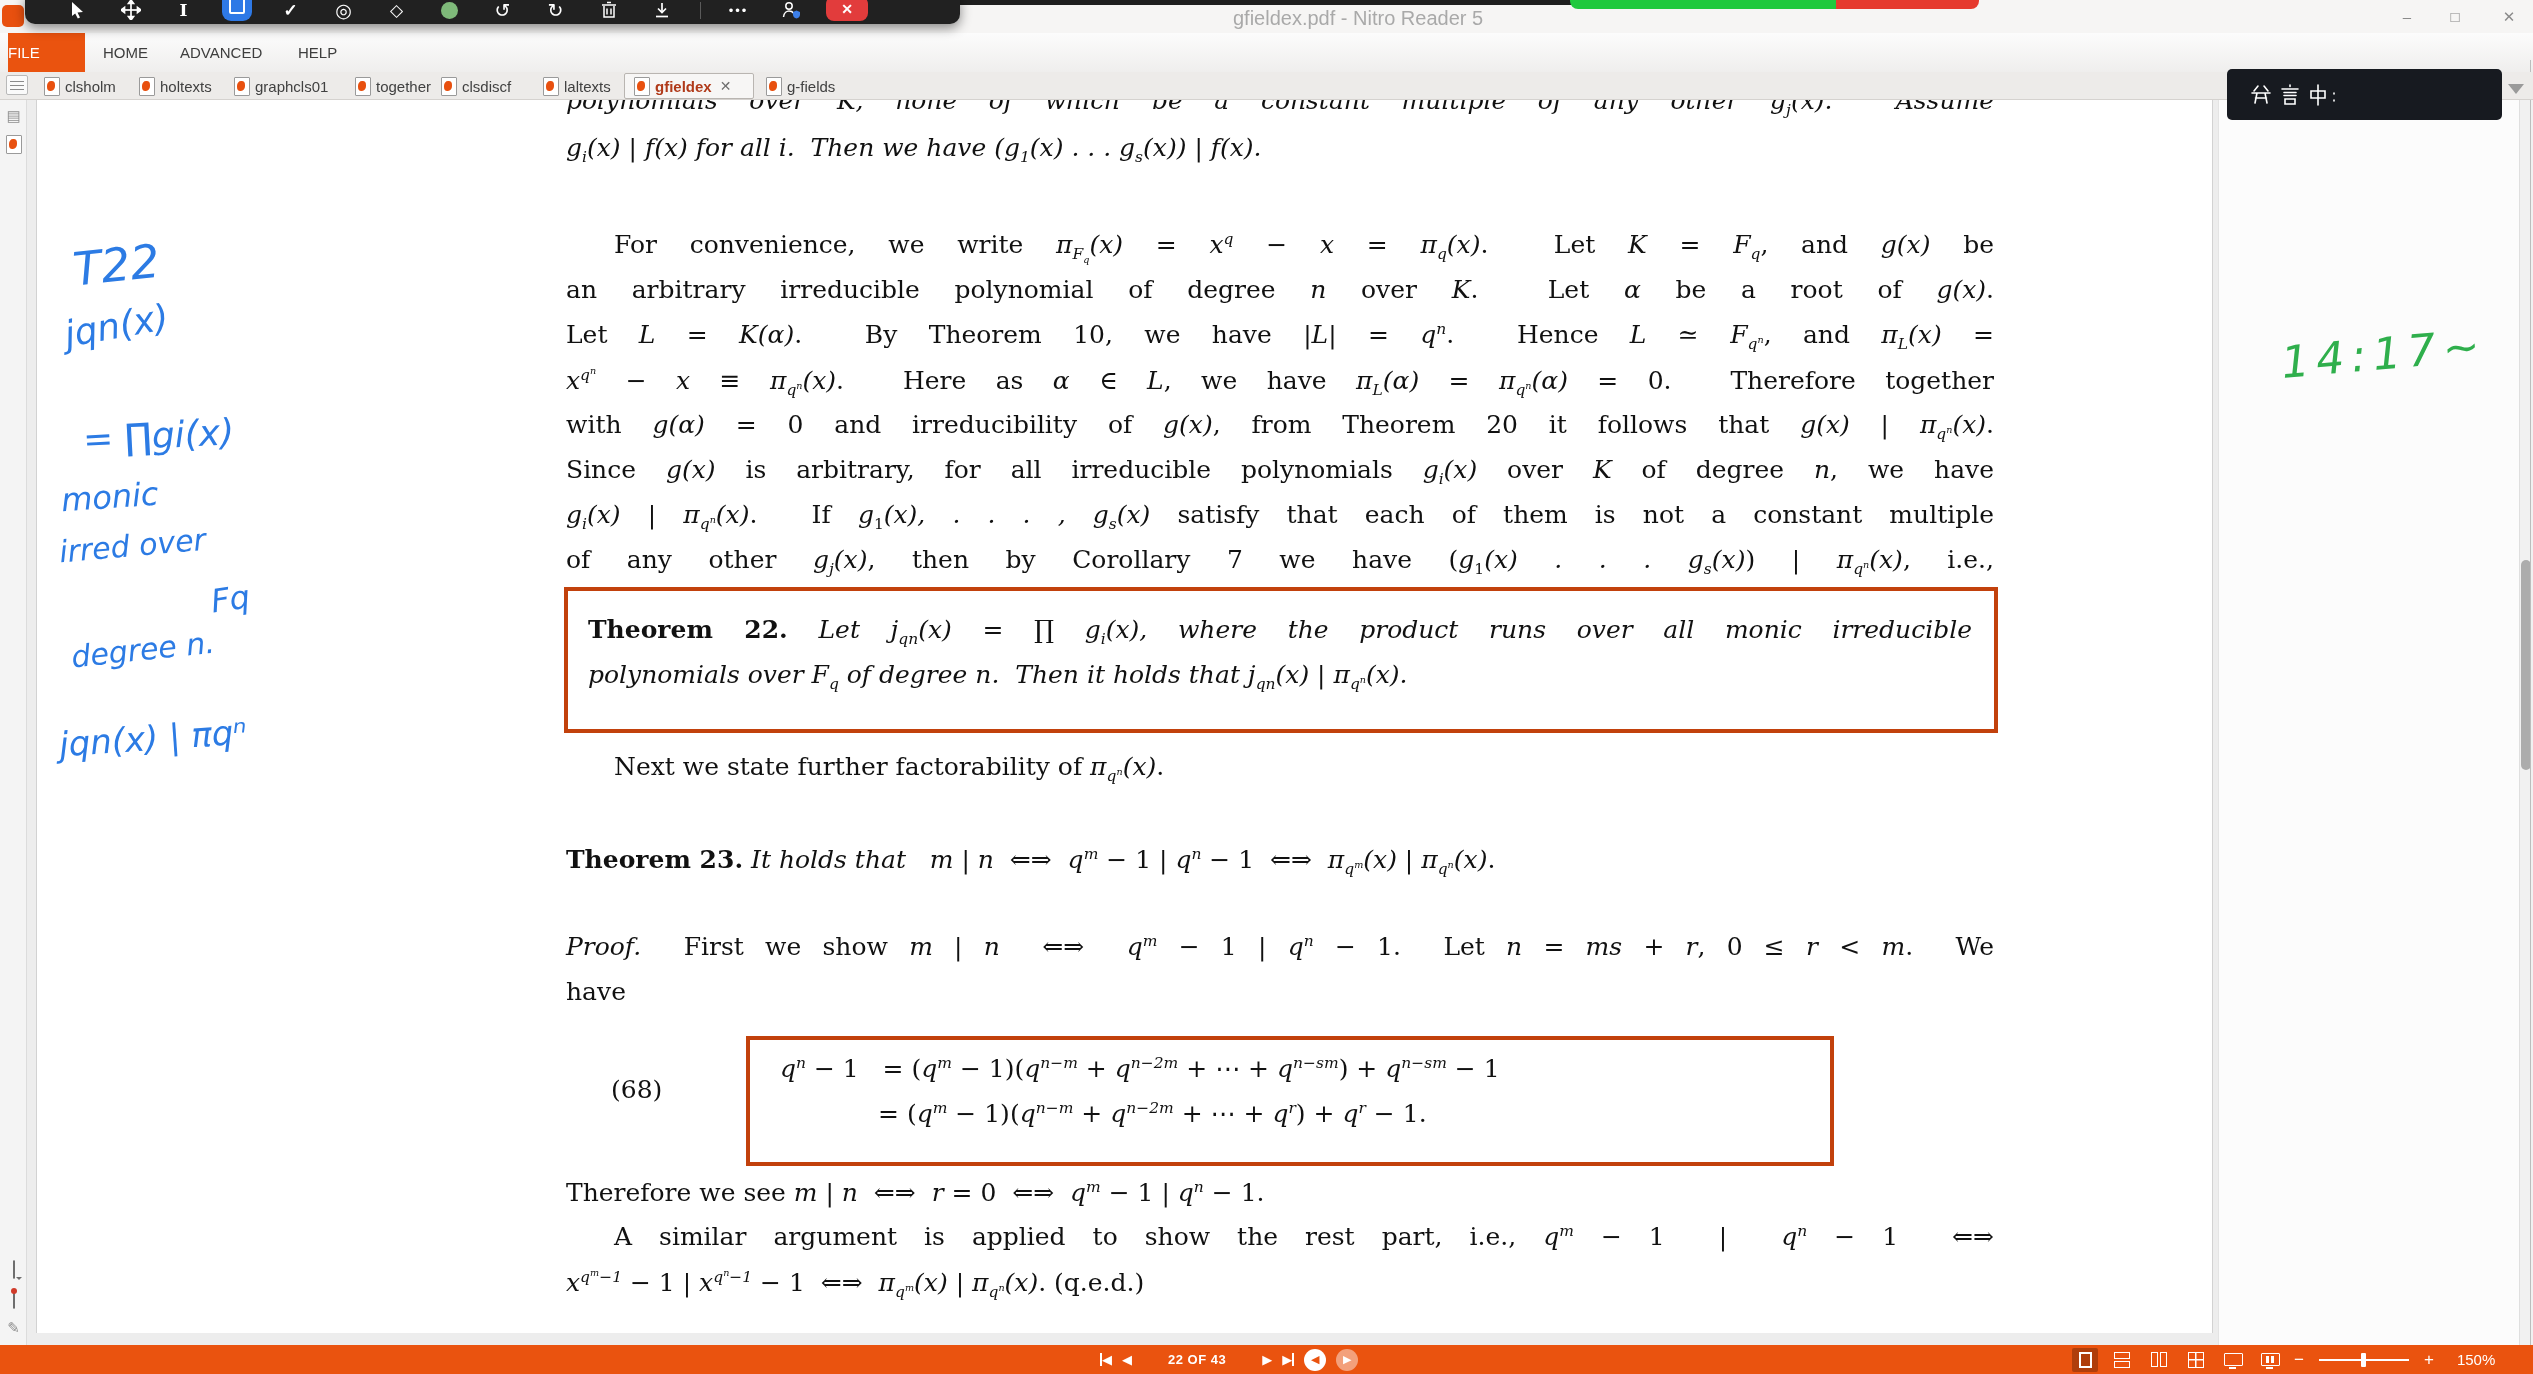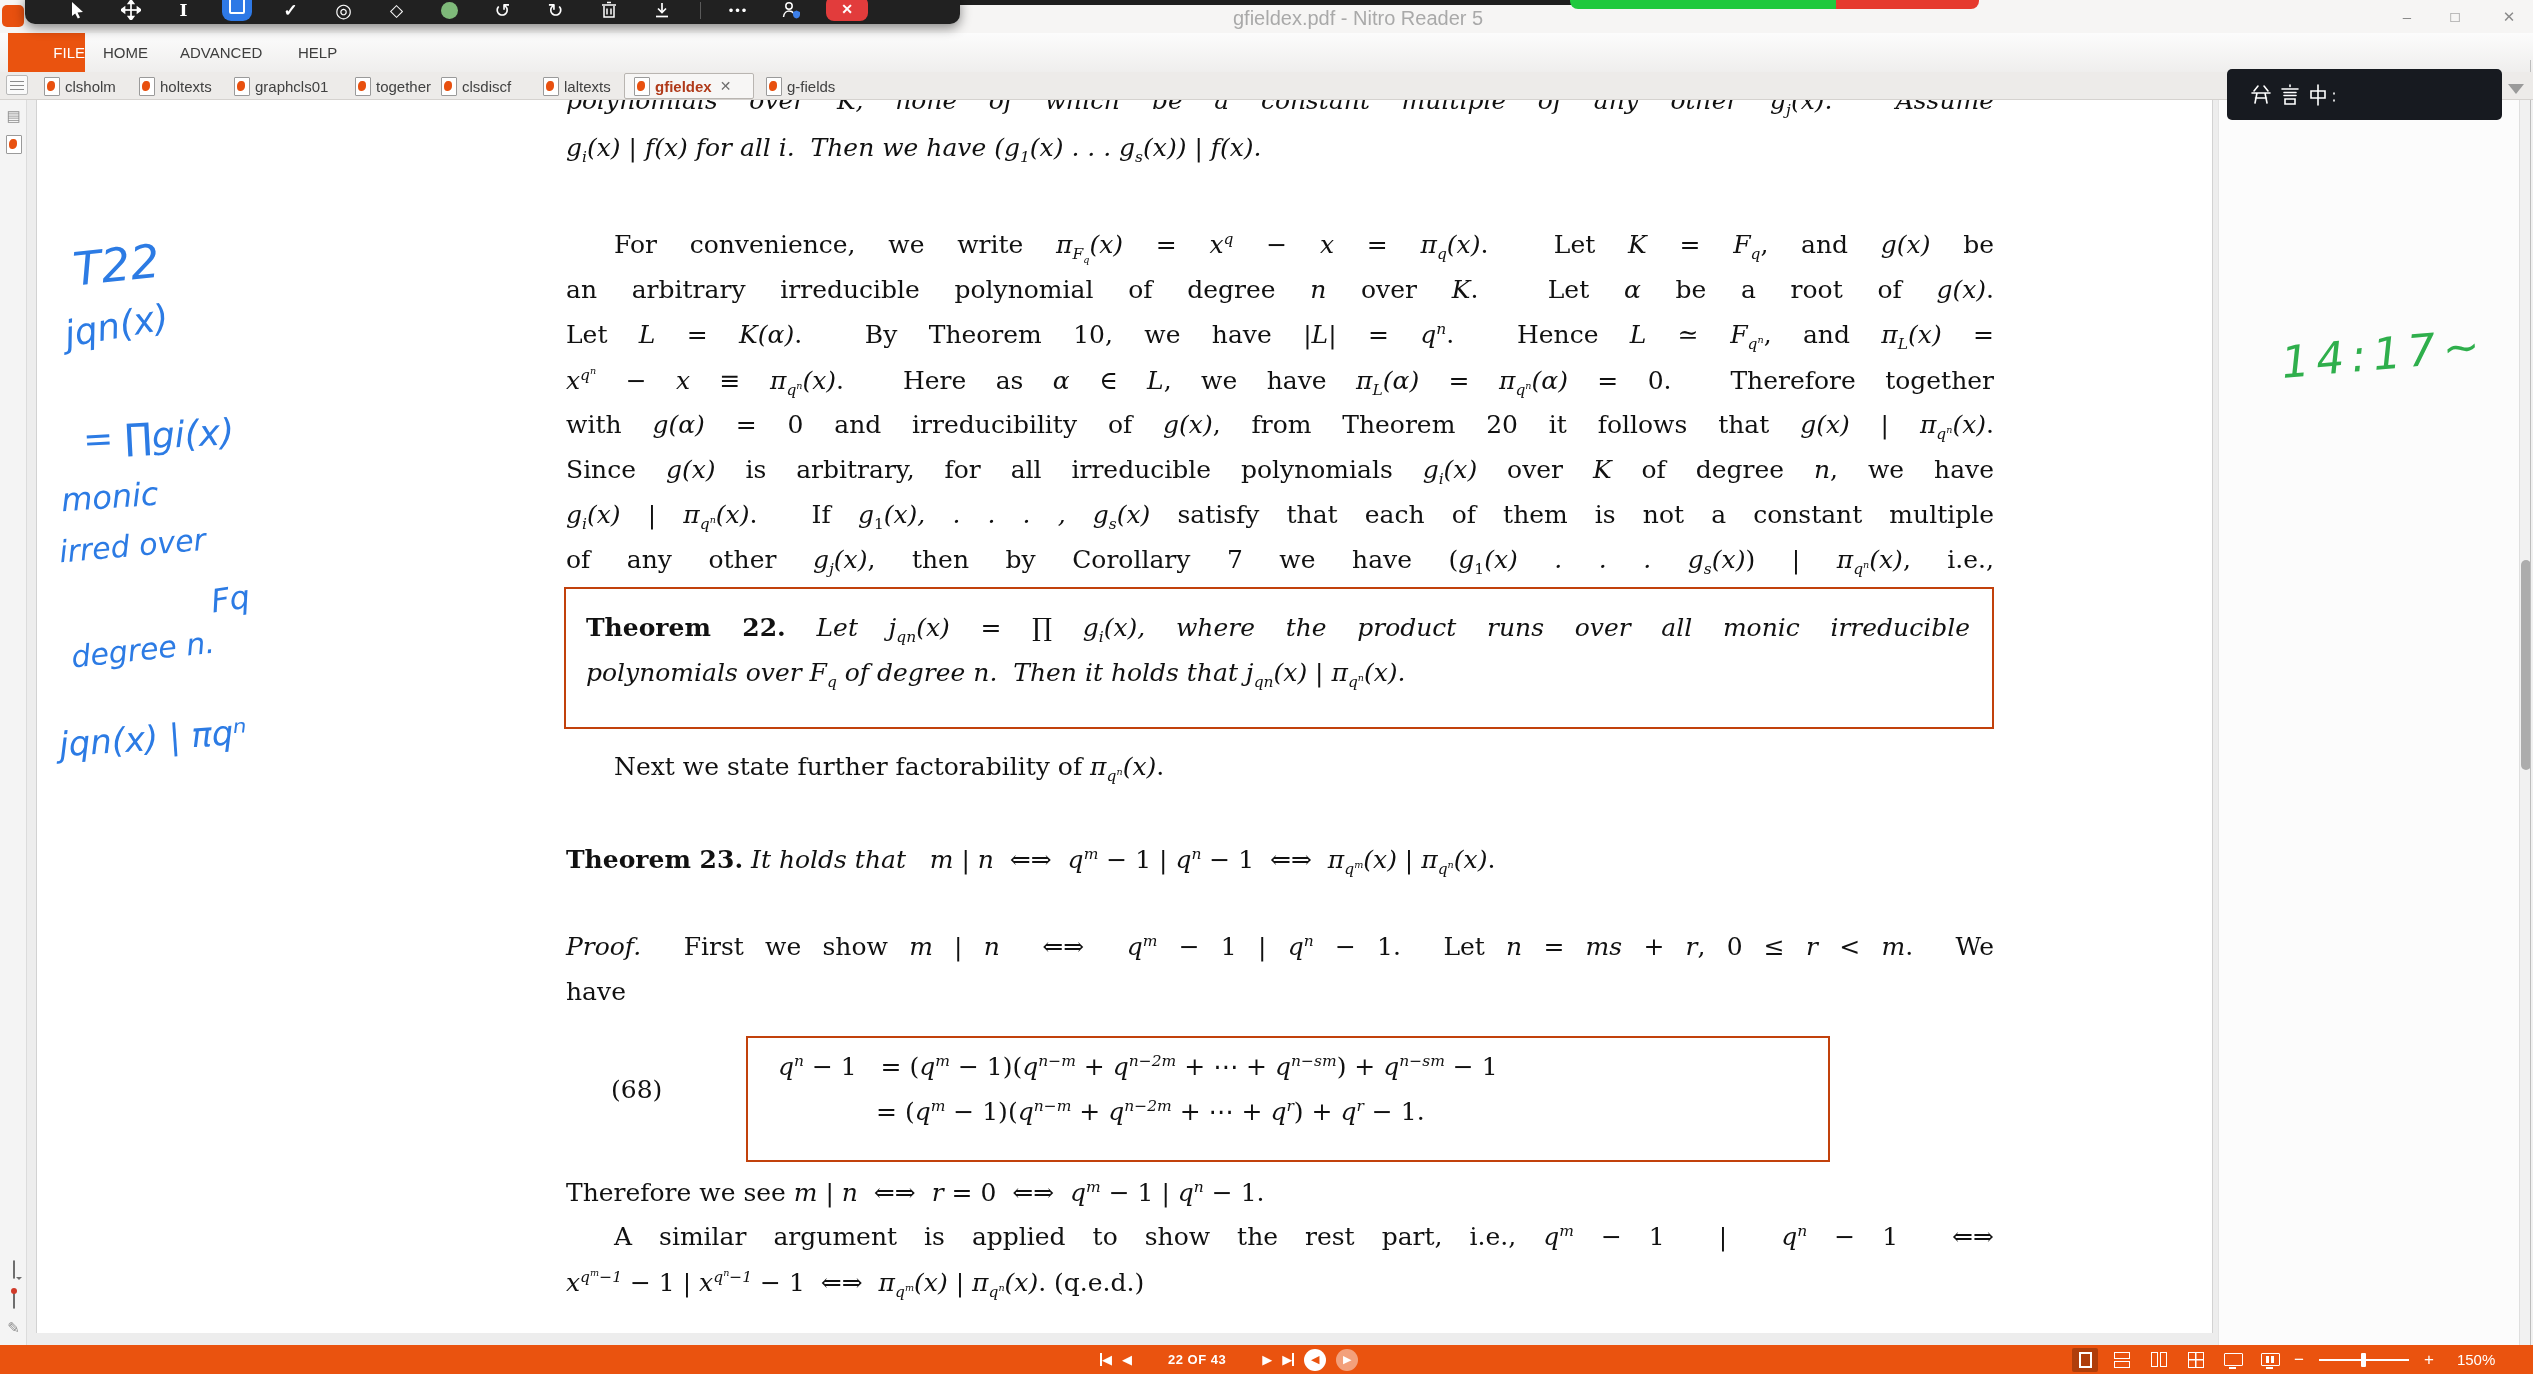--- a/index.html
+++ b/index.html
@@ -28,21 +28,21 @@
   .tool-sep{width:24px;height:22px;display:flex;align-items:center;justify-content:center;}
   .tool-sep span{width:1px;height:17px;background:#5A5A5A;display:block;}
   .tool-close{width:42px;height:25px;background:#E23C3C;border-radius:8px;display:flex;align-items:center;justify-content:center;
     color:#FFF;font-size:14px;font-weight:bold;margin-left:8px;}
   #share-sliver{left:958px;top:0;width:614px;height:5px;background:#1E1E1E;z-index:39;}
   #share-green{left:1570px;top:0;width:266px;height:9px;background:#1FC93D;border-radius:0 0 0 8px;z-index:39;}
   #share-red{left:1836px;top:0;width:143px;height:9px;background:#E63A2E;border-radius:0 0 8px 0;z-index:39;}
   
   #menubar{left:0;top:33px;width:2533px;height:39px;background:linear-gradient(#FCFCFC,#EFEEED);}
   #menu-file{left:8px;top:0;width:77px;height:39px;background:#EA530F;color:#FFF;font-size:15px;
-    text-align:right;line-height:39px;}
+    text-align:left;line-height:39px;}
   .menu-item{top:0;height:39px;line-height:39px;font-size:15px;color:#3E3E3E;}
   
   #tabbar{left:0;top:72px;width:2533px;height:28px;background:#EDEBE9;border-bottom:1px solid #D5D2CF;box-sizing:border-box;z-index:20;}
   #tablist-icon{left:6px;top:3px;width:22px;height:20px;background:#FAFAFA;border:1px solid #B9B9B9;border-radius:2px;
     display:flex;flex-direction:column;justify-content:center;gap:3px;padding:0 3px;box-sizing:border-box;}
   #tablist-icon i{display:block;height:1px;background:#8B8B8B;}
   .tab{top:2px;height:24px;display:flex;align-items:center;font-size:15px;color:#414141;}
   .doc-ic{width:14px;height:17px;background:#FFF;border:1px solid #9A9A9A;border-radius:1px;position:relative;margin-right:5px;}
   .doc-ic::after{content:"";position:absolute;left:2px;top:3px;width:8px;height:10px;background:#E8500F;border-radius:50% 40% 50% 40%;}
   .tab-active{left:624px;top:1px;width:130px;height:26px;border:1px solid #B9B5B1;background:#F7F6F5;border-radius:2px;
@@ -65,21 +65,21 @@
   
   #speaking-box{left:2227px;top:69px;width:275px;height:51px;background:#171A20;border-radius:5px;z-index:30;
     display:flex;align-items:center;padding-left:22px;box-sizing:border-box;}
   .sr{position:absolute;width:1px;height:1px;overflow:hidden;clip:rect(0 0 0 0);}
   #panel-arrow{left:2508px;top:84px;width:0;height:0;border:8px solid transparent;border-top:10px solid #9A9A9A;z-index:30;}
   
   .dline{position:absolute;left:529px;width:1428px;font-family:"DejaVu Serif","DejaVu Sans",serif;font-size:25px;color:#111;white-space:nowrap;}
   .jl{white-space:normal;text-align:justify;text-align-last:justify;}
   .ind{text-indent:48px;}
   sub,sup{font-size:62%;}
-  .gbox{position:absolute;border:2px solid #c2410c;}
+  .gbox{position:absolute;border:4px solid #c2410c;}
   
   .ink{position:absolute;font-family:"DejaVu Sans",sans-serif;font-style:italic;color:#2C7BE4;white-space:nowrap;z-index:5;}
   #green-note{position:absolute;font-family:"DejaVu Sans",sans-serif;font-style:italic;color:#2FAF4C;font-size:44px;
     letter-spacing:7px;transform:rotate(-5deg);z-index:5;}
   
   #statusbar{left:0;top:1345px;width:2533px;height:29px;background:#EA530F;color:#FFF;z-index:25;}
   #nav{left:1100px;top:0;height:29px;display:flex;align-items:center;gap:10px;}
   .nv{font-size:13px;display:flex;align-items:center;}
   .nv .bar{width:2px;height:13px;background:#FFF;display:inline-block;}
   .tri-l::before{content:"◀";font-size:13px;}

